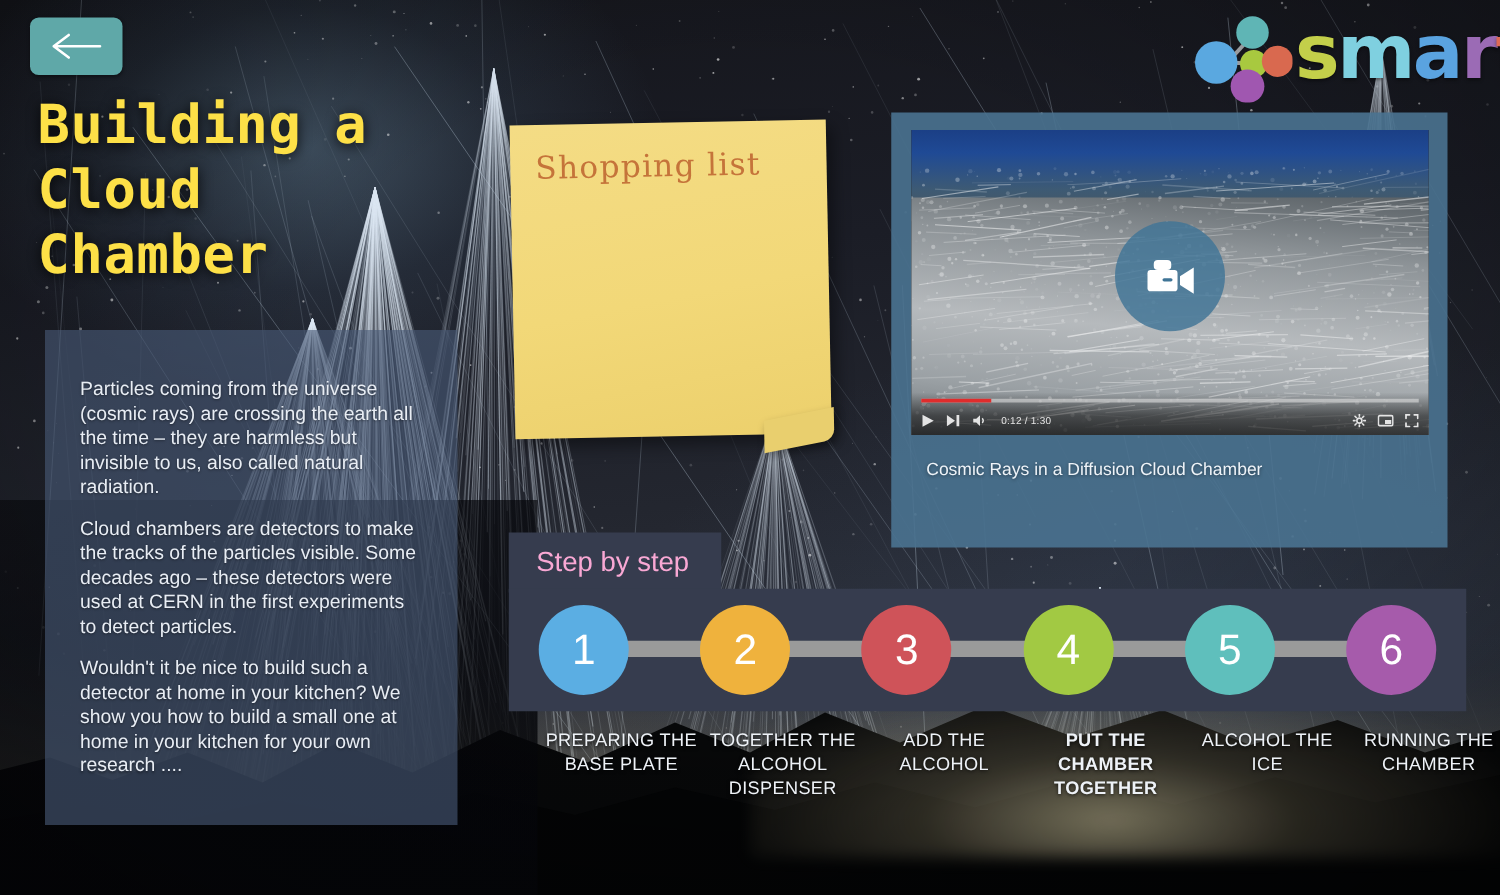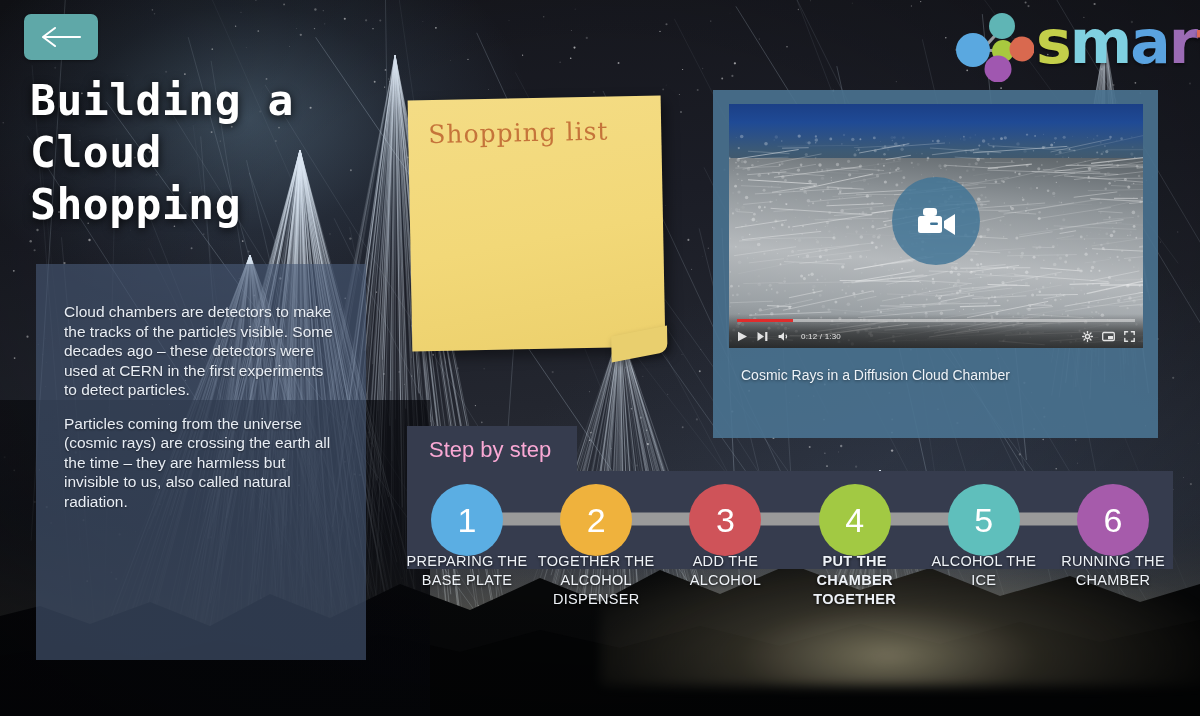--- a/index.html
+++ b/index.html
@@ -58,21 +58,21 @@
     font-family:"DejaVu Sans", sans-serif;
     line-height:64px;
   }
   #logo-word span { text-shadow:0 2px 3px rgba(0,0,0,.45); }
 
   
   #page-title {
     position:absolute; left:30px; top:74px; width:420px;
     font-family:"DejaVu Sans Mono", monospace;
     font-size:43px; line-height:52px; font-weight:bold;
-    color:#ffffff; letter-spacing:.5px;
+    color:#fde047; letter-spacing:.5px;
     text-shadow:0 2px 10px rgba(0,0,0,.85);
   }
 
   
   #intro-panel {
     position:absolute; left:36px; top:264px; width:330px; height:396px;
     background:rgba(72,90,120,.62);
     padding:38px 30px 0 28px;
     color:#e8edf4;
   }
@@ -176,26 +176,27 @@
   }
   .step-circle {
     position:absolute; top:49px; width:72px; height:72px; border-radius:50%;
     transform:translate(-50%,-50%);
     display:flex; align-items:center; justify-content:center;
     color:#ffffff; font-size:34px; font-weight:300;
     font-family:"Liberation Sans", sans-serif;
     cursor:pointer;
   }
   .step-label {
-    position:absolute; top:552px; width:132px;
+    position:absolute; top:584px; width:132px;
     transform:translateX(-50%);
     text-align:center; color:#eef2f7;
     font-size:14.5px; line-height:19px; letter-spacing:.3px;
     text-shadow:0 1px 3px rgba(0,0,0,.75);
     cursor:pointer;
+    margin-left:30px;
   }
 </style>
 </head>
 <body>
 
 <div id="stage">
 
   <div class="bg-sky"></div>
   <svg class="bg-stars" width="1200" height="716">
       <circle cx="34.7" cy="501.9" r="1.09" fill="#ffffff" opacity="0.30"></circle>
@@ -1523,26 +1524,27 @@
       <circle cx="47" cy="45" r="11" fill="#a8c93f"></circle>
       <circle cx="66" cy="43" r="12.5" fill="#d9694f"></circle>
       <circle cx="42" cy="63" r="13.5" fill="#a057b0"></circle>
     </svg>
     <div id="logo-word"><span style="color: rgb(195, 207, 74);">s</span><span style="color: rgb(127, 208, 224);">m</span><span style="color: rgb(90, 163, 224);">a</span><span style="color: rgb(155, 107, 181);">r</span><span style="color: rgb(221, 106, 85);">t</span></div>
   </div>
 
   <div id="page-title">
     <div>Building a</div>
     <div>Cloud</div>
-    <div>Shopping</div>
+    <div>Chamber</div>
   </div>
 
   <div id="intro-panel">
+    <p>Particles coming from the universe (cosmic rays) are crossing the earth all the time – they are harmless but invisible to us, also called natural radiation.</p>
     <p>Cloud chambers are detectors to make the tracks of the particles visible. Some decades ago – these detectors were used at CERN in the first experiments to detect particles.</p>
-    <p>Particles coming from the universe (cosmic rays) are crossing the earth all the time – they are harmless but invisible to us, also called natural radiation.</p>
+    <p>Wouldn't it be nice to build such a detector at home in your kitchen? We show you how to build a small one at home in your kitchen for your own research ....</p>
   </div>
 
   <div id="sticky-note">
     <div id="sticky-note-title">Shopping  list</div>
   </div>
 
   <div id="video-panel">
     <div id="video-frame">
       <div class="video-still">
         <div class="sky"></div>

